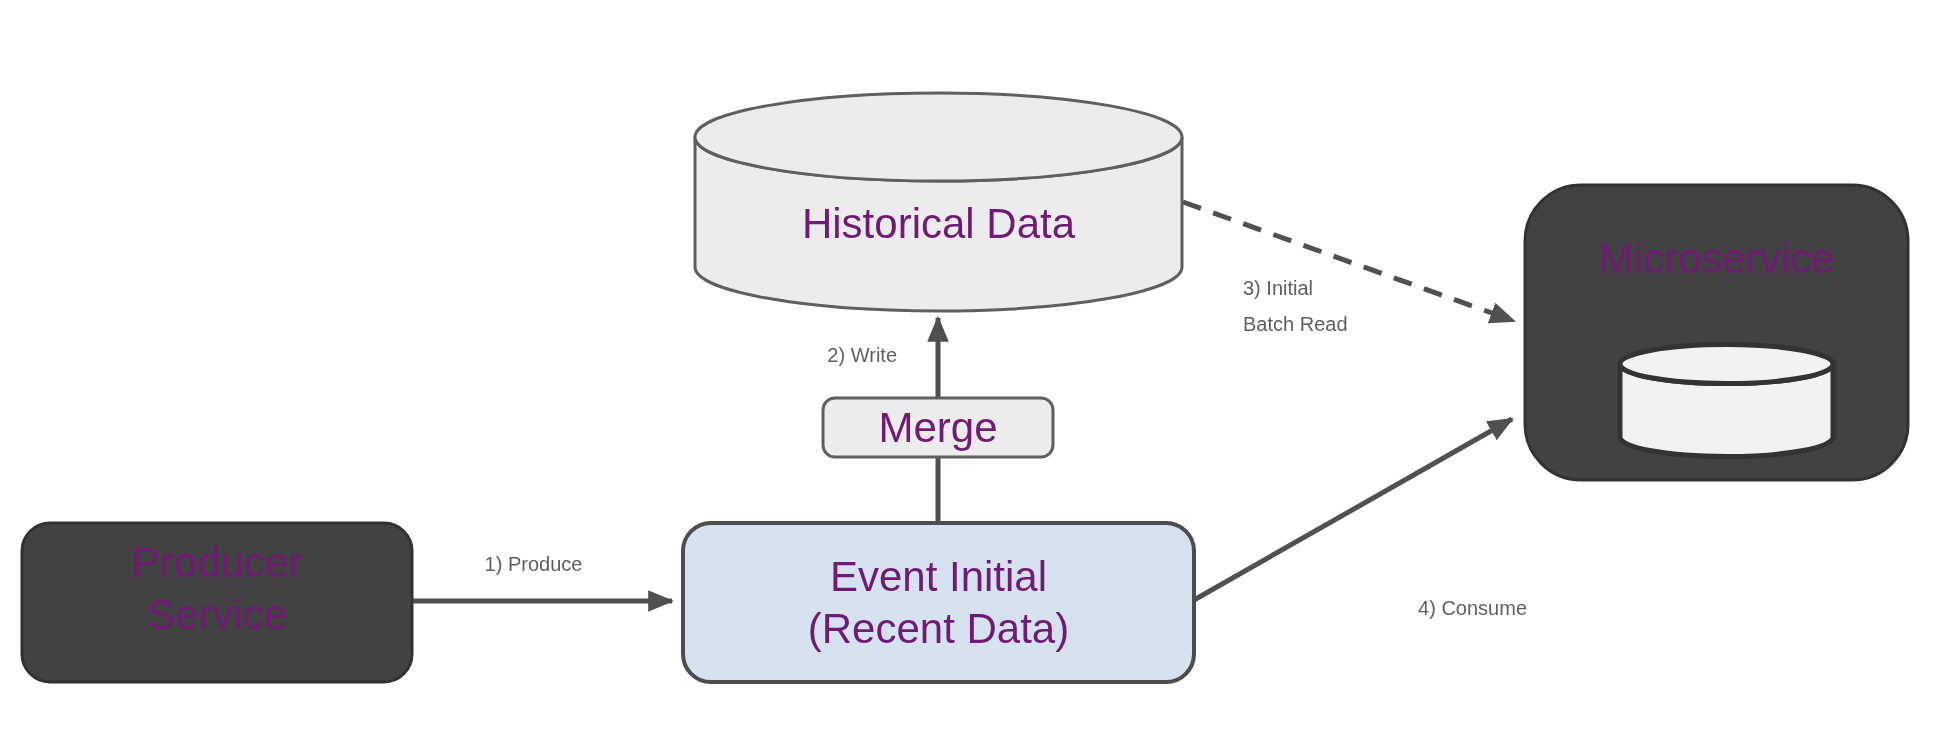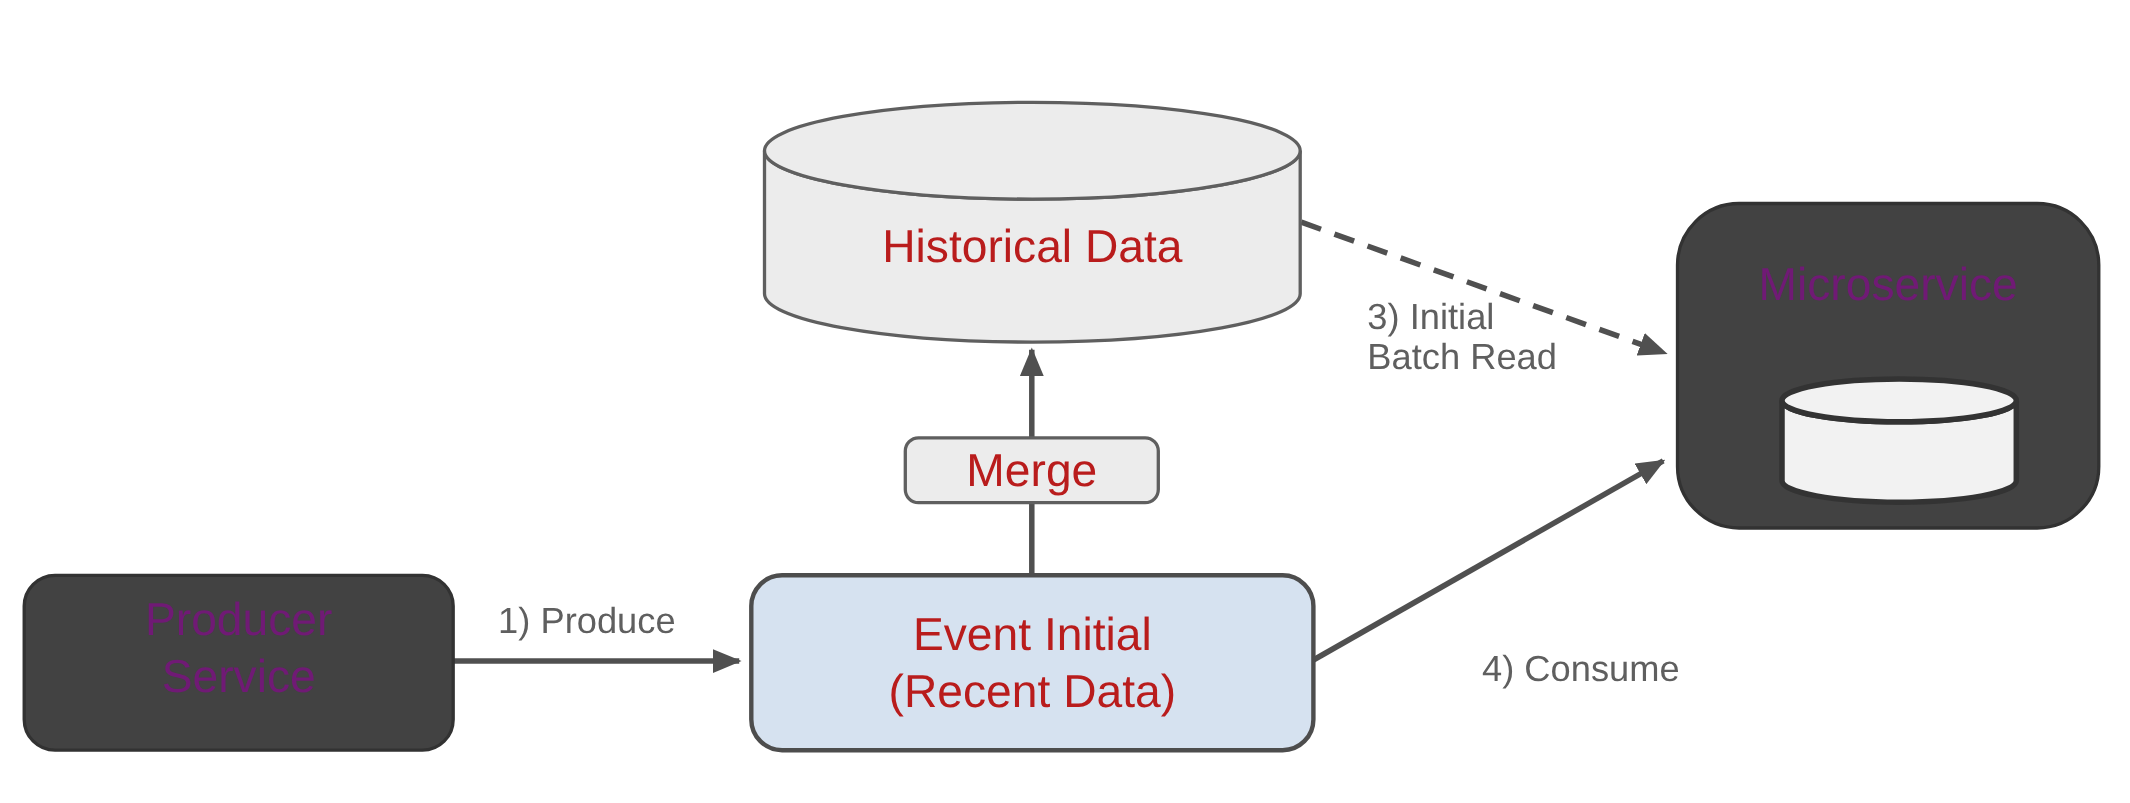--- a/index.html
+++ b/index.html
@@ -22,26 +22,26 @@
     position: absolute;
     display: flex;
     align-items: center;
     justify-content: center;
     text-align: center;
     pointer-events: none;
   }
   .node-text {
     font-size: 42px;
     line-height: 52px;
-    color: #b91c1c;
+    color: #701a75;
     letter-spacing: 0px;
   }
   .node-text.white { color: #701a75; }
   .edge-text {
-    font-size: 33px;
+    font-size: 20px;
     line-height: 36px;
     color: #5f5f5f;
   }
   
   .lbl-producer      { left: 22px;   top: 523px; width: 390px; height: 131px; }
   .lbl-event-stream  { left: 683px;  top: 523px; width: 511px; height: 159px; }
   .lbl-merge         { left: 823px;  top: 398px; width: 230px; height: 59px; text-align: center; }
   .lbl-historical    { left: 695px;  top: 140px; width: 487px; height: 168px; }
   .lbl-microservice  { left: 1525px; top: 185px; width: 383px; height: 148px; }
   
@@ -108,20 +108,23 @@
   </div>
 
   <div class="label lbl-microservice">
     <div class="node-text white">Microservice</div>
   </div>
 
   <div class="label lbl-produce">
     <div class="edge-text">1) Produce</div>
   </div>
 
+  <div class="label lbl-write">
+    <div class="edge-text">2) Write</div>
+  </div>
 
   <div class="label lbl-batchread">
     <div class="edge-text">
       <div>3) Initial</div>
       <div>Batch Read</div>
     </div>
   </div>
 
   <div class="label lbl-consume">
     <div class="edge-text">4) Consume</div>

